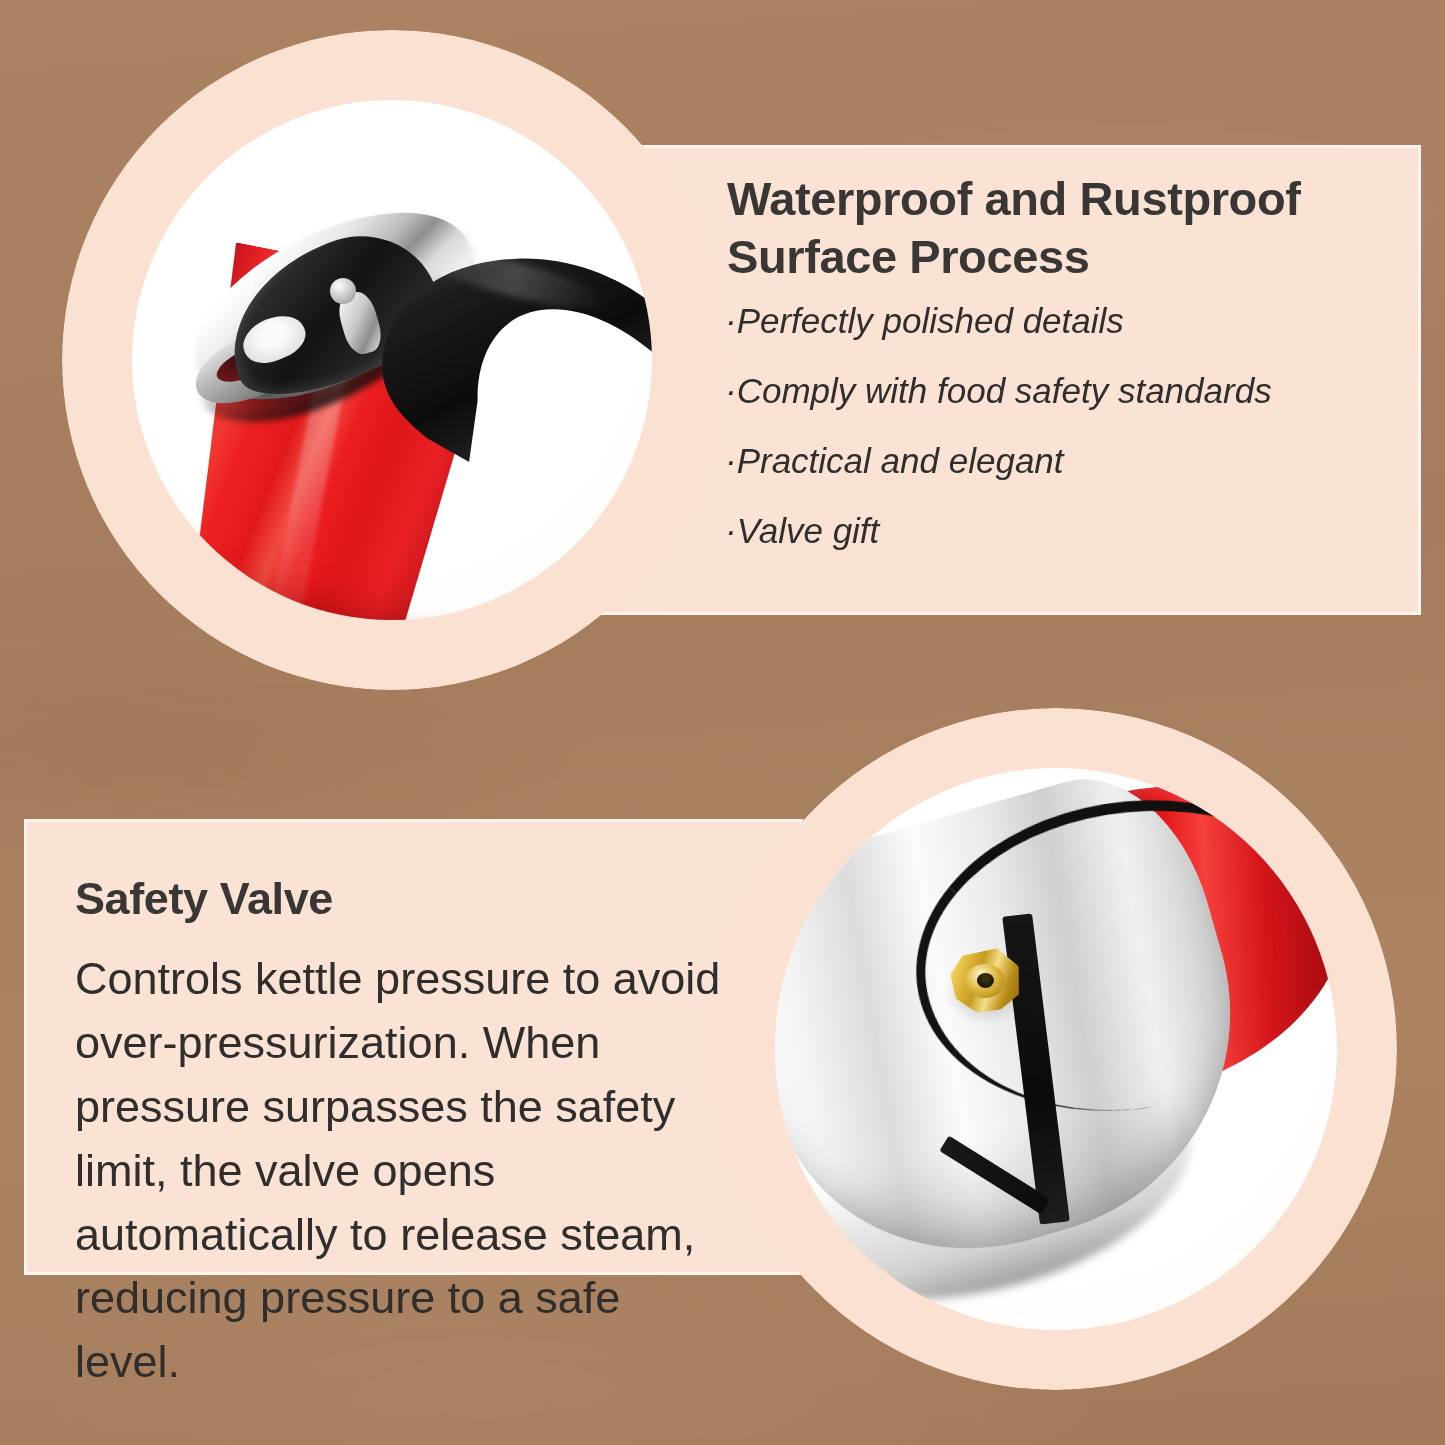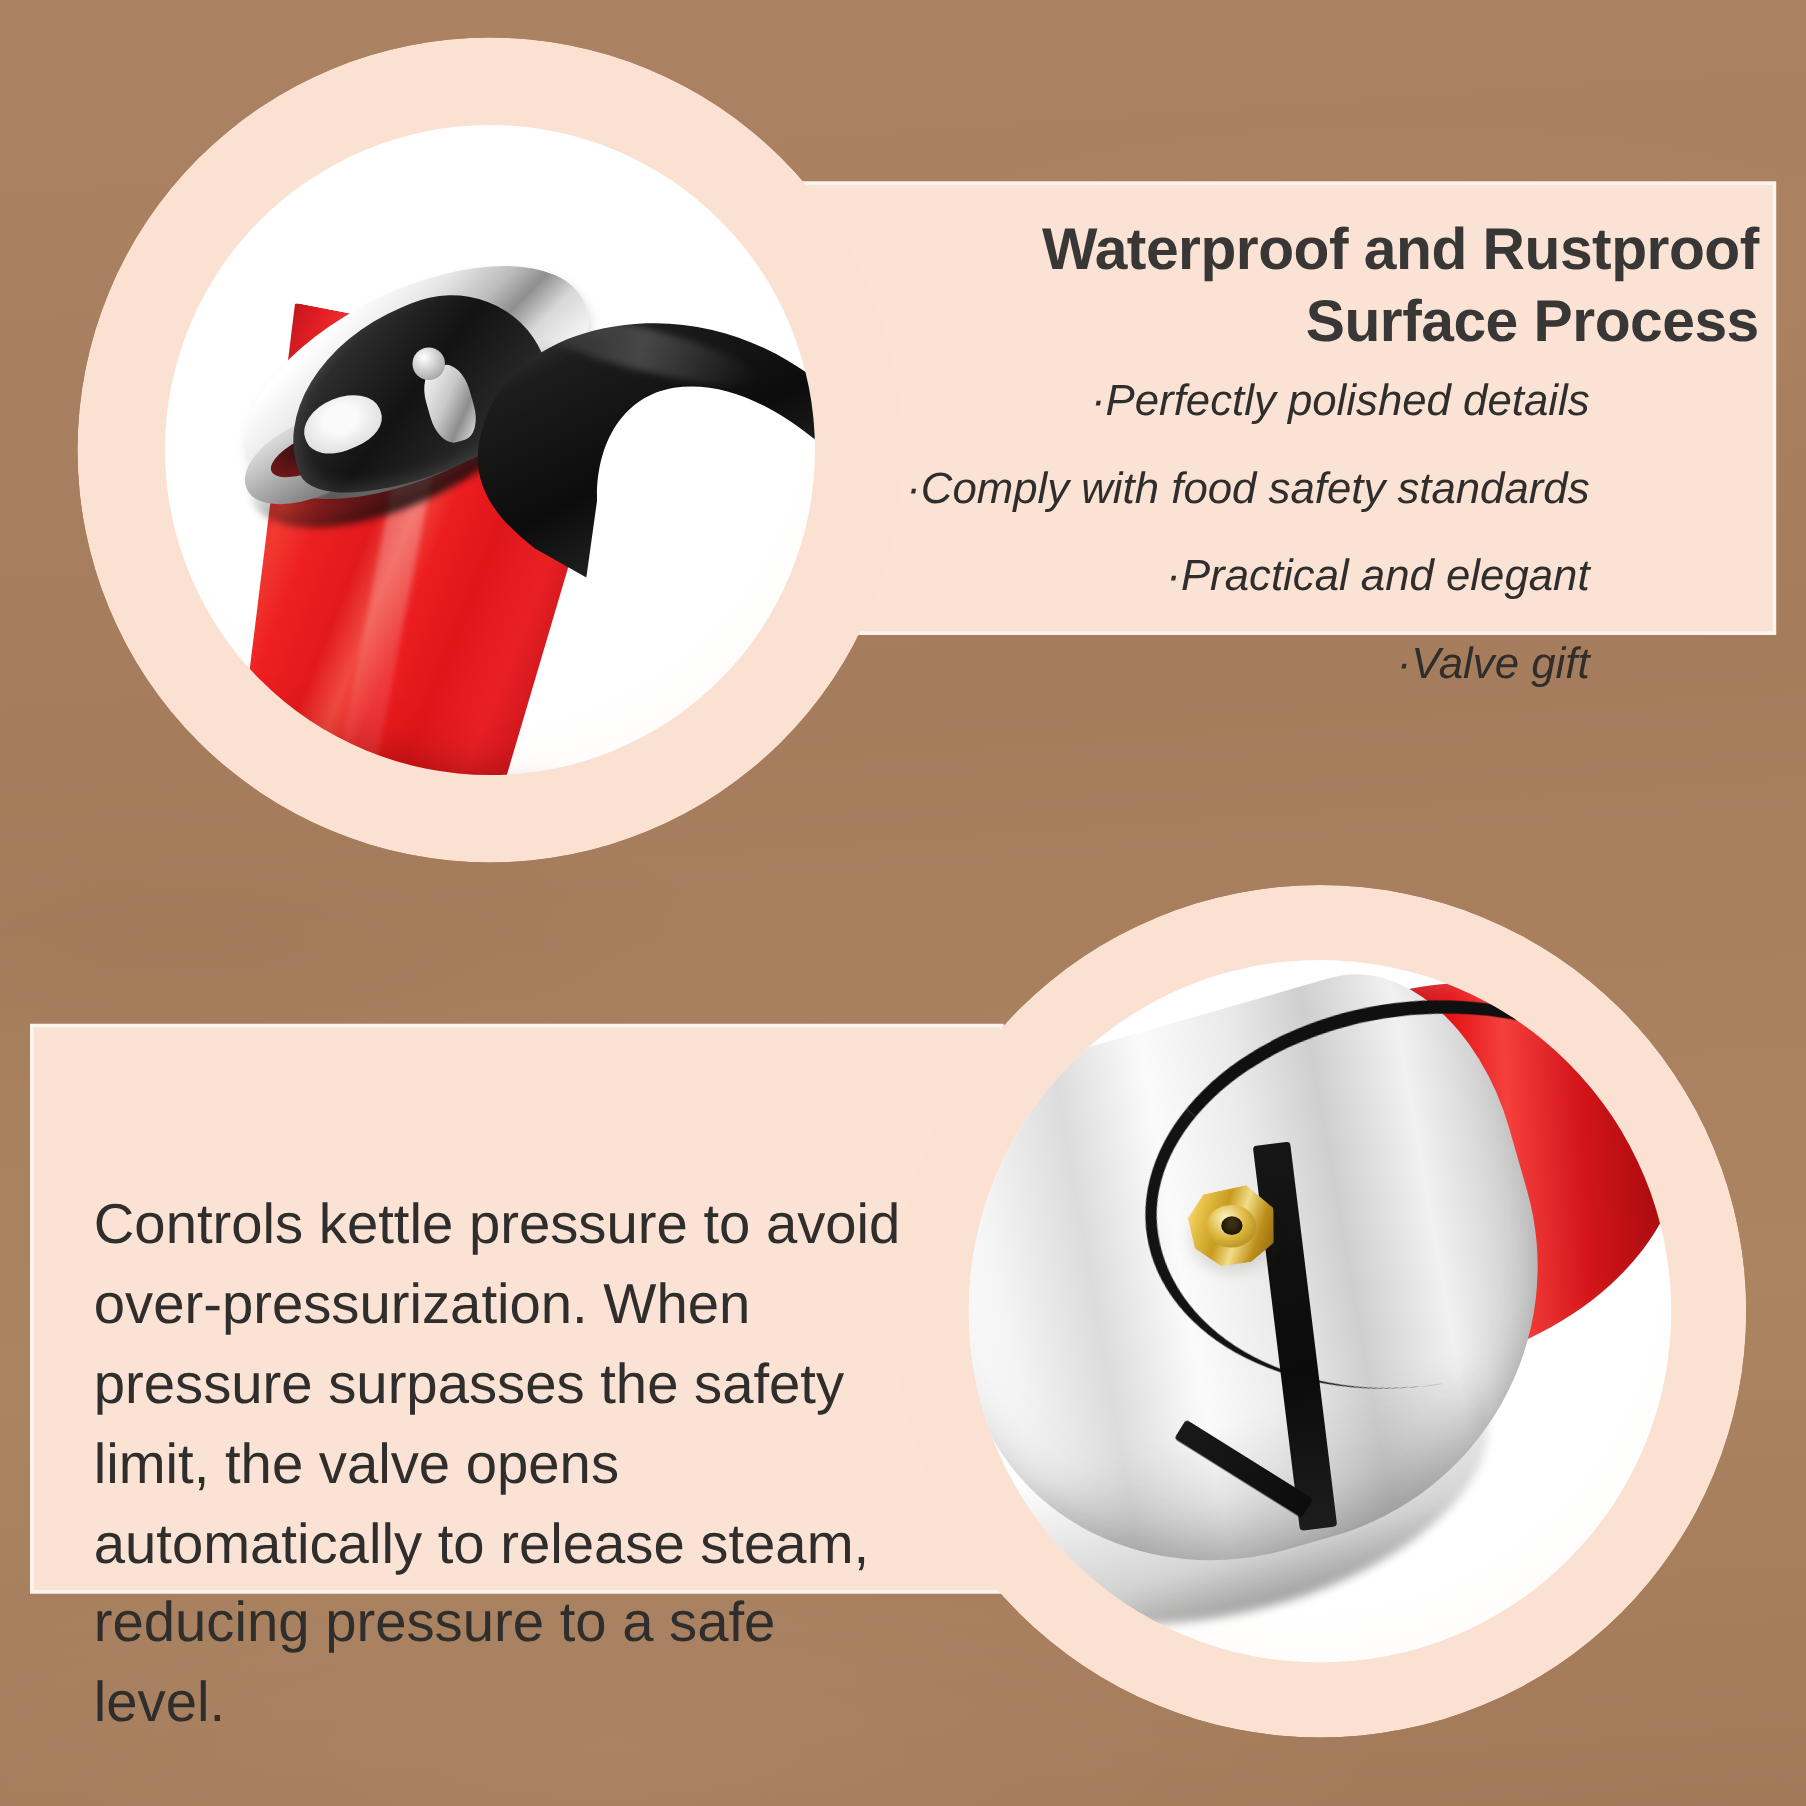--- a/index.html
+++ b/index.html
@@ -30,22 +30,21 @@
   
   .panel {
     position: absolute;
     background: #fae2d4;
     box-shadow: 0 0 0 3px #fbf4ec;
   }
   #panel-top {
     left: 380px;
     top: 148px;
     width: 1038px;
-    height: 357px;
-    text-align: right;
+    height: 464px;
   }
   #panel-bottom {
     left: 27px;
     top: 822px;
     width: 773px;
     height: 450px;
   }
 
   .panel-inner {
     position: relative;
@@ -423,20 +422,21 @@
         <li>·Perfectly polished details</li>
         <li>·Comply with food safety standards</li>
         <li>·Practical and elegant</li>
         <li>·Valve gift</li>
       </ul>
     </div>
   </div>
 
   <div class="panel" id="panel-bottom">
     <div class="panel-inner">
+      <div class="p-title" id="title-bottom">Safety Valve</div>
       <p id="body-bottom">Controls kettle pressure to avoid over-pressurization. When pressure surpasses the safety limit, the valve opens automatically to release steam, reducing pressure to a safe level.</p>
     </div>
   </div>
 
   <div class="photo" id="photo-tl">
     <div class="ring"></div>
     <div class="disc">
       <div class="k-wrap">
         <div class="k-shadow"></div>
         <div class="k-body"></div>

